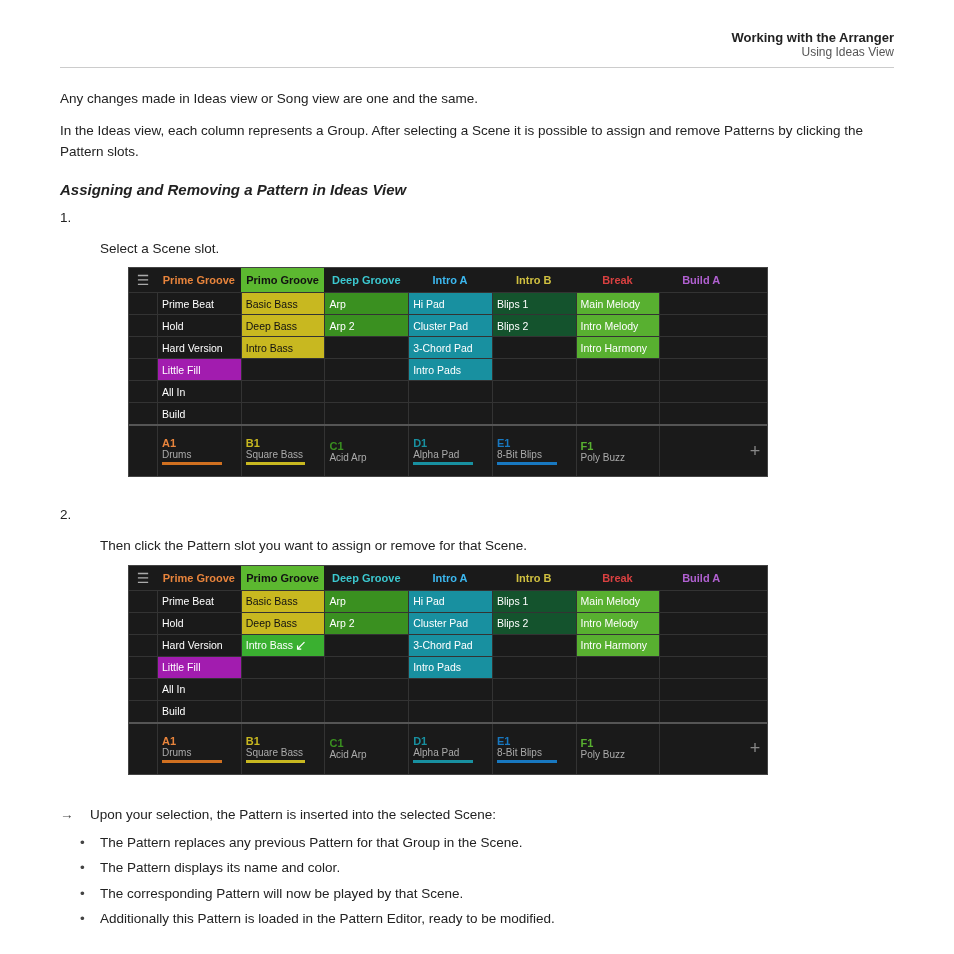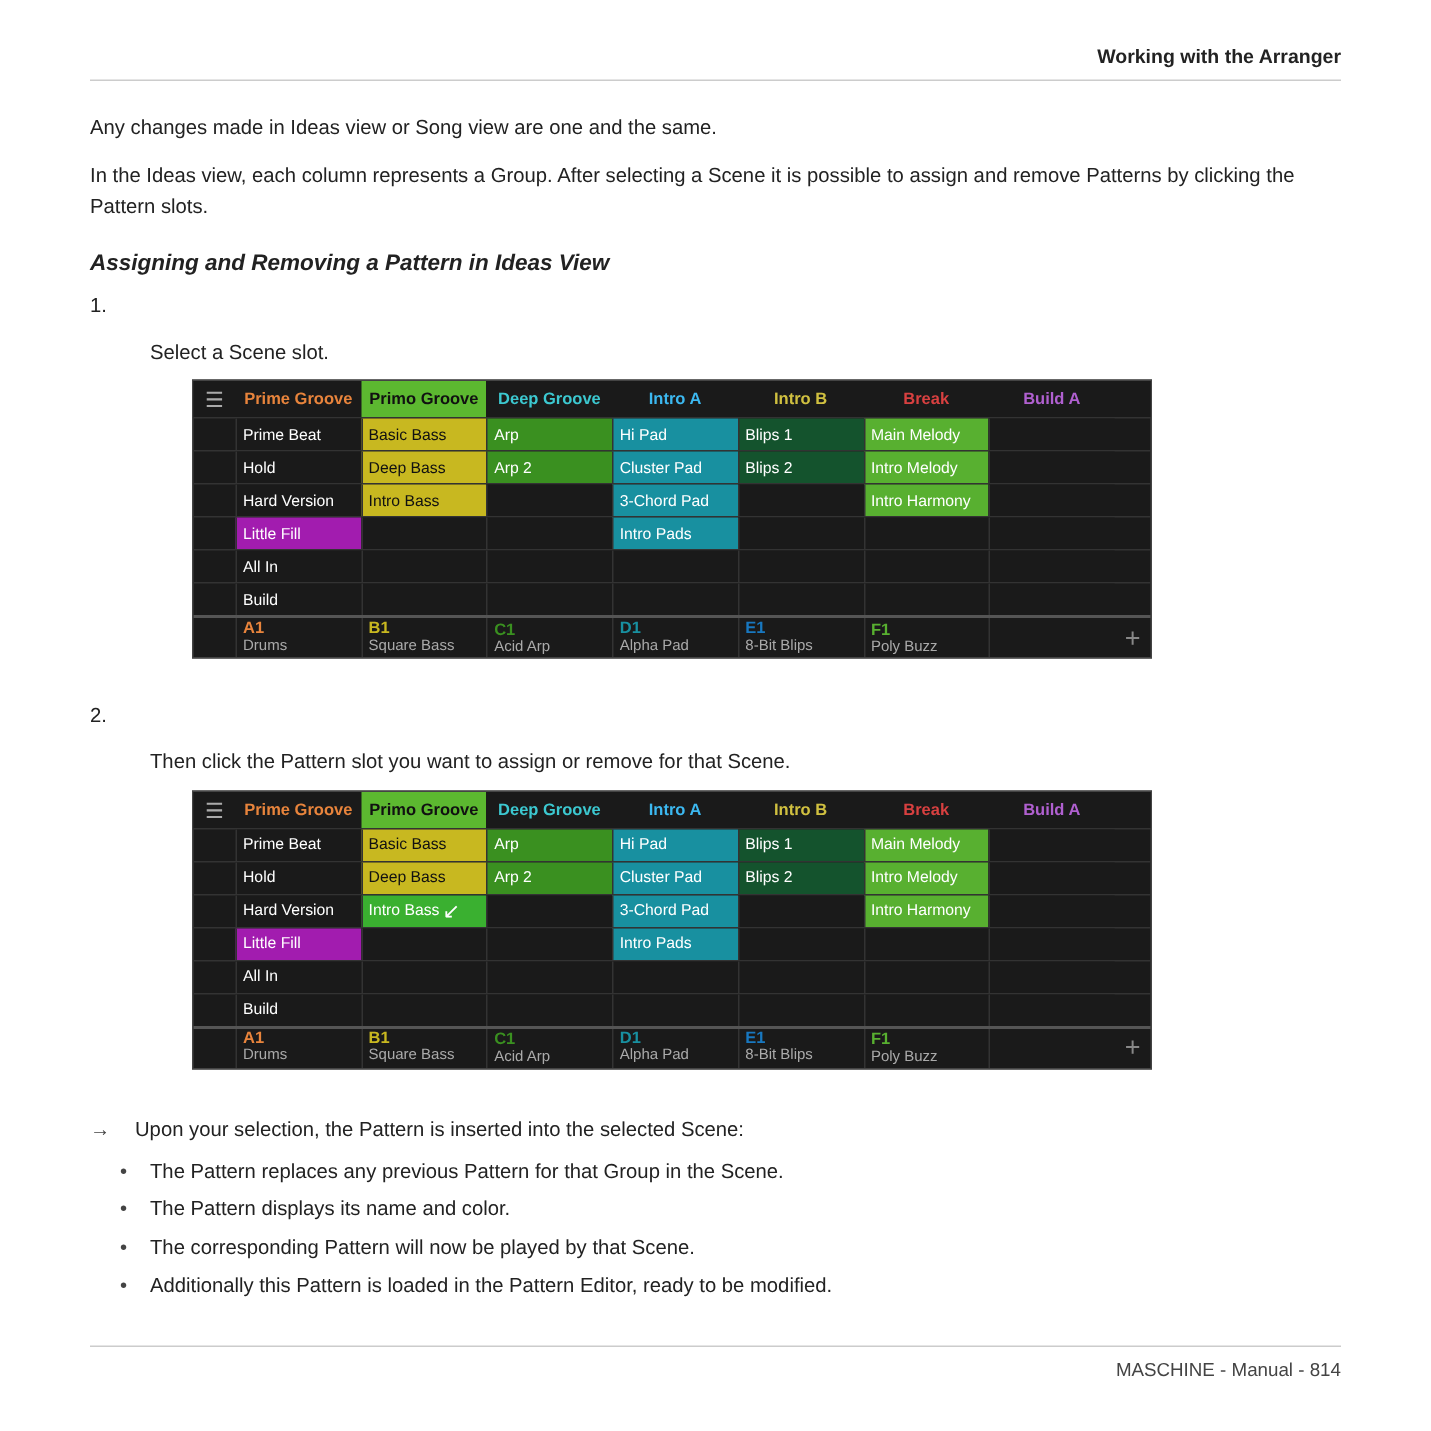--- a/index.html
+++ b/index.html
@@ -129,21 +129,21 @@
     }
     .cell-yellow { background: #c8b820; color: #111; }
     .cell-green { background: #3a9020; color: #fff; text-align: right; }
     .cell-cyan { background: #1890a0; color: #fff; }
     .cell-blue { background: #14532d; color: #fff; }
     .cell-light-green { background: #58b030; color: #fff; }
     .cell-red { background: #a21caf; color: #fff; }
     
     .arr-bottom-row {
       display: flex;
-      height: 28px;
+      height: 52px;
       border-top: 2px solid #555;
     }
     .arr-bottom-cell {
       flex: 1;
       display: flex;
       flex-direction: column;
       align-items: flex-start;
       justify-content: center;
       padding: 2px 4px;
       border-left: 1px solid #333;
@@ -229,20 +229,21 @@
       color: #fff !important;
     }
   </style>
 </head>
 <body>
 
 <div class="page">
 
   <div class="header">
     <div class="header-title">Working with the Arranger</div>
+    <div class="header-sub">Using Ideas View</div>
   </div>
 
   <div class="body-text">Any changes made in Ideas view or Song view are one and the same.</div>
   <div class="body-text">In the Ideas view, each column represents a Group. After selecting a Scene it is possible to assign and remove Patterns by clicking the Pattern slots.</div>
 
   <div class="section-heading">Assigning and Removing a Pattern in Ideas View</div>
 
   <div class="step">
     <div class="step-num">1.</div>
     <div>

